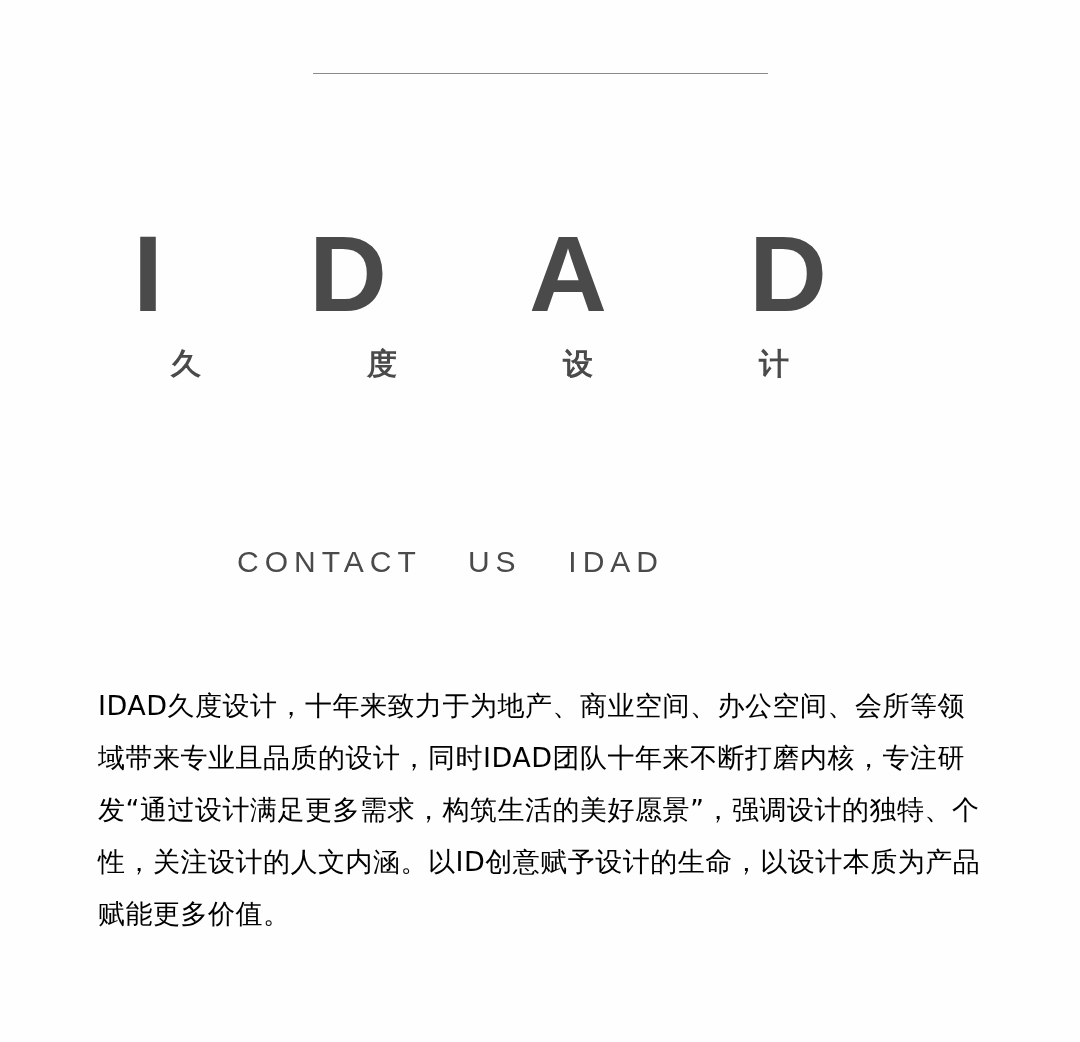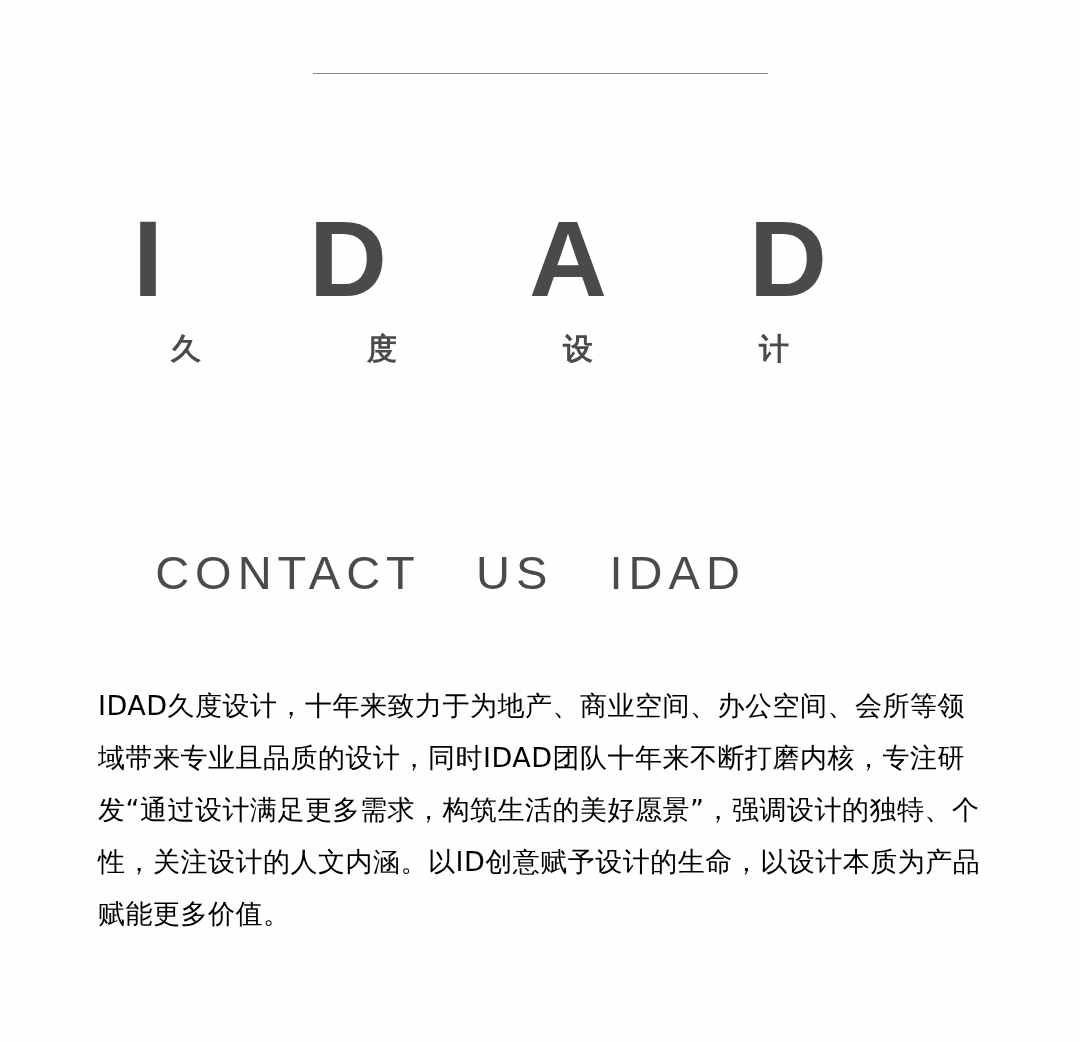--- a/index.html
+++ b/index.html
@@ -24,21 +24,21 @@
   .top-rule {
     position: absolute;
     top: 73px;
     left: 313px;
     width: 455px;
     height: 1px;
     background: #8a8a8a;
   }
   .brand-block {
     position: absolute;
-    top: 205px;
+    top: 220px;
     left: 0;
     width: 960px;
     text-align: center;
   }
   .brand-letters {
     font-family: "Liberation Sans", sans-serif;
     font-size: 108px;
     font-weight: bold;
     color: #4a4a4a;
     letter-spacing: 58px;
@@ -61,21 +61,21 @@
     display: inline-block;
     width: 196px;
     text-align: center;
   }
   .contact-line {
     position: absolute;
     top: 545px;
     left: 0;
     width: 901px;
     text-align: center;
-    font-size: 47px;
+    font-size: 30px;
     color: #4a4a4a;
     letter-spacing: 6px;
     font-weight: normal;
     white-space: nowrap;
   }
   .contact-line .gap {
     display: inline-block;
     width: 18px;
   }
   .body-copy {

